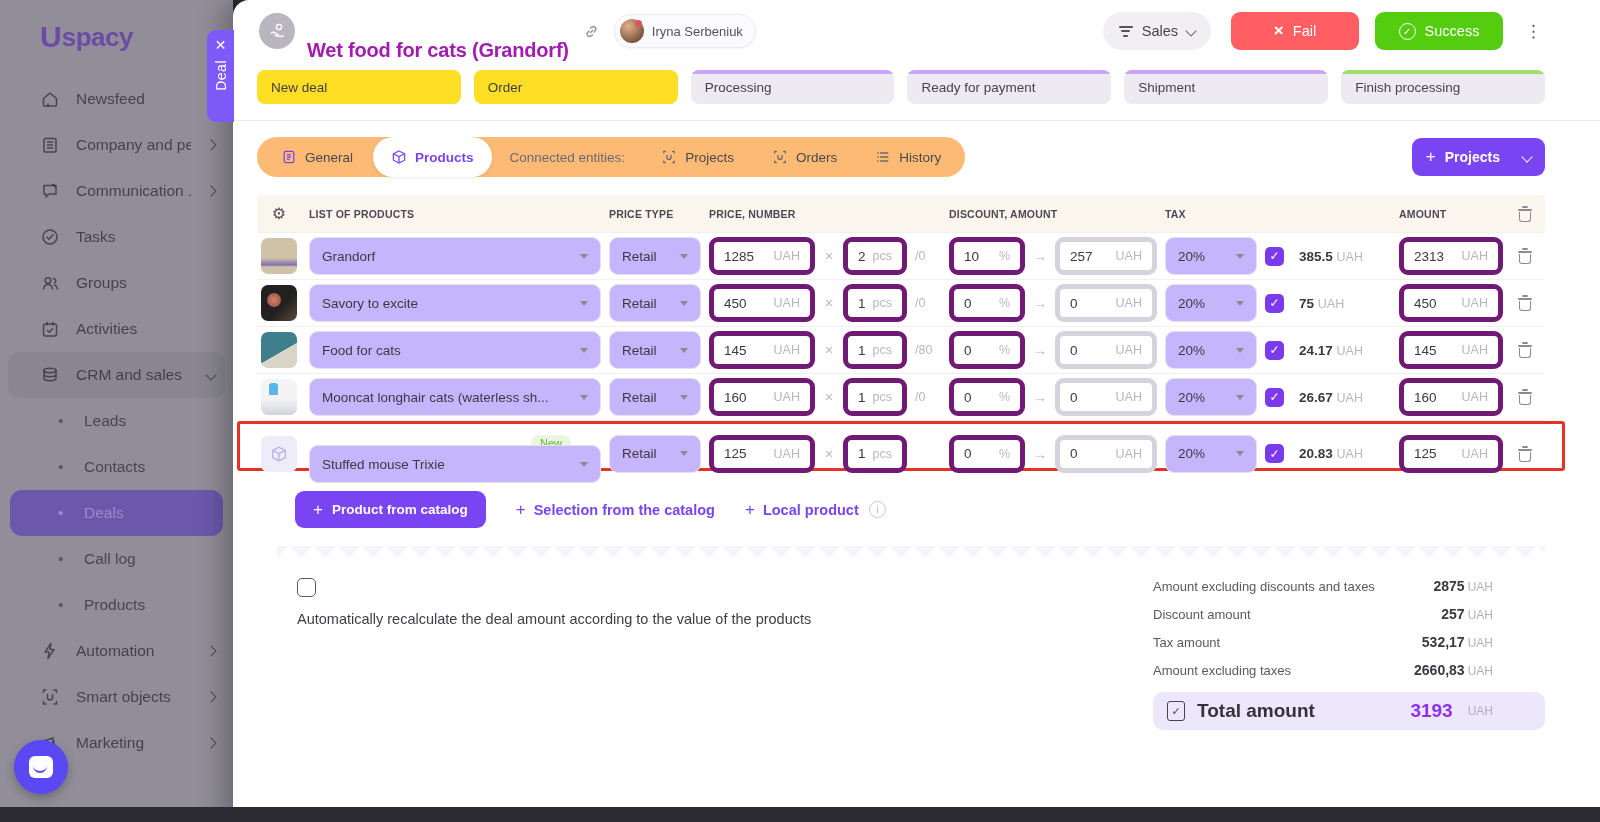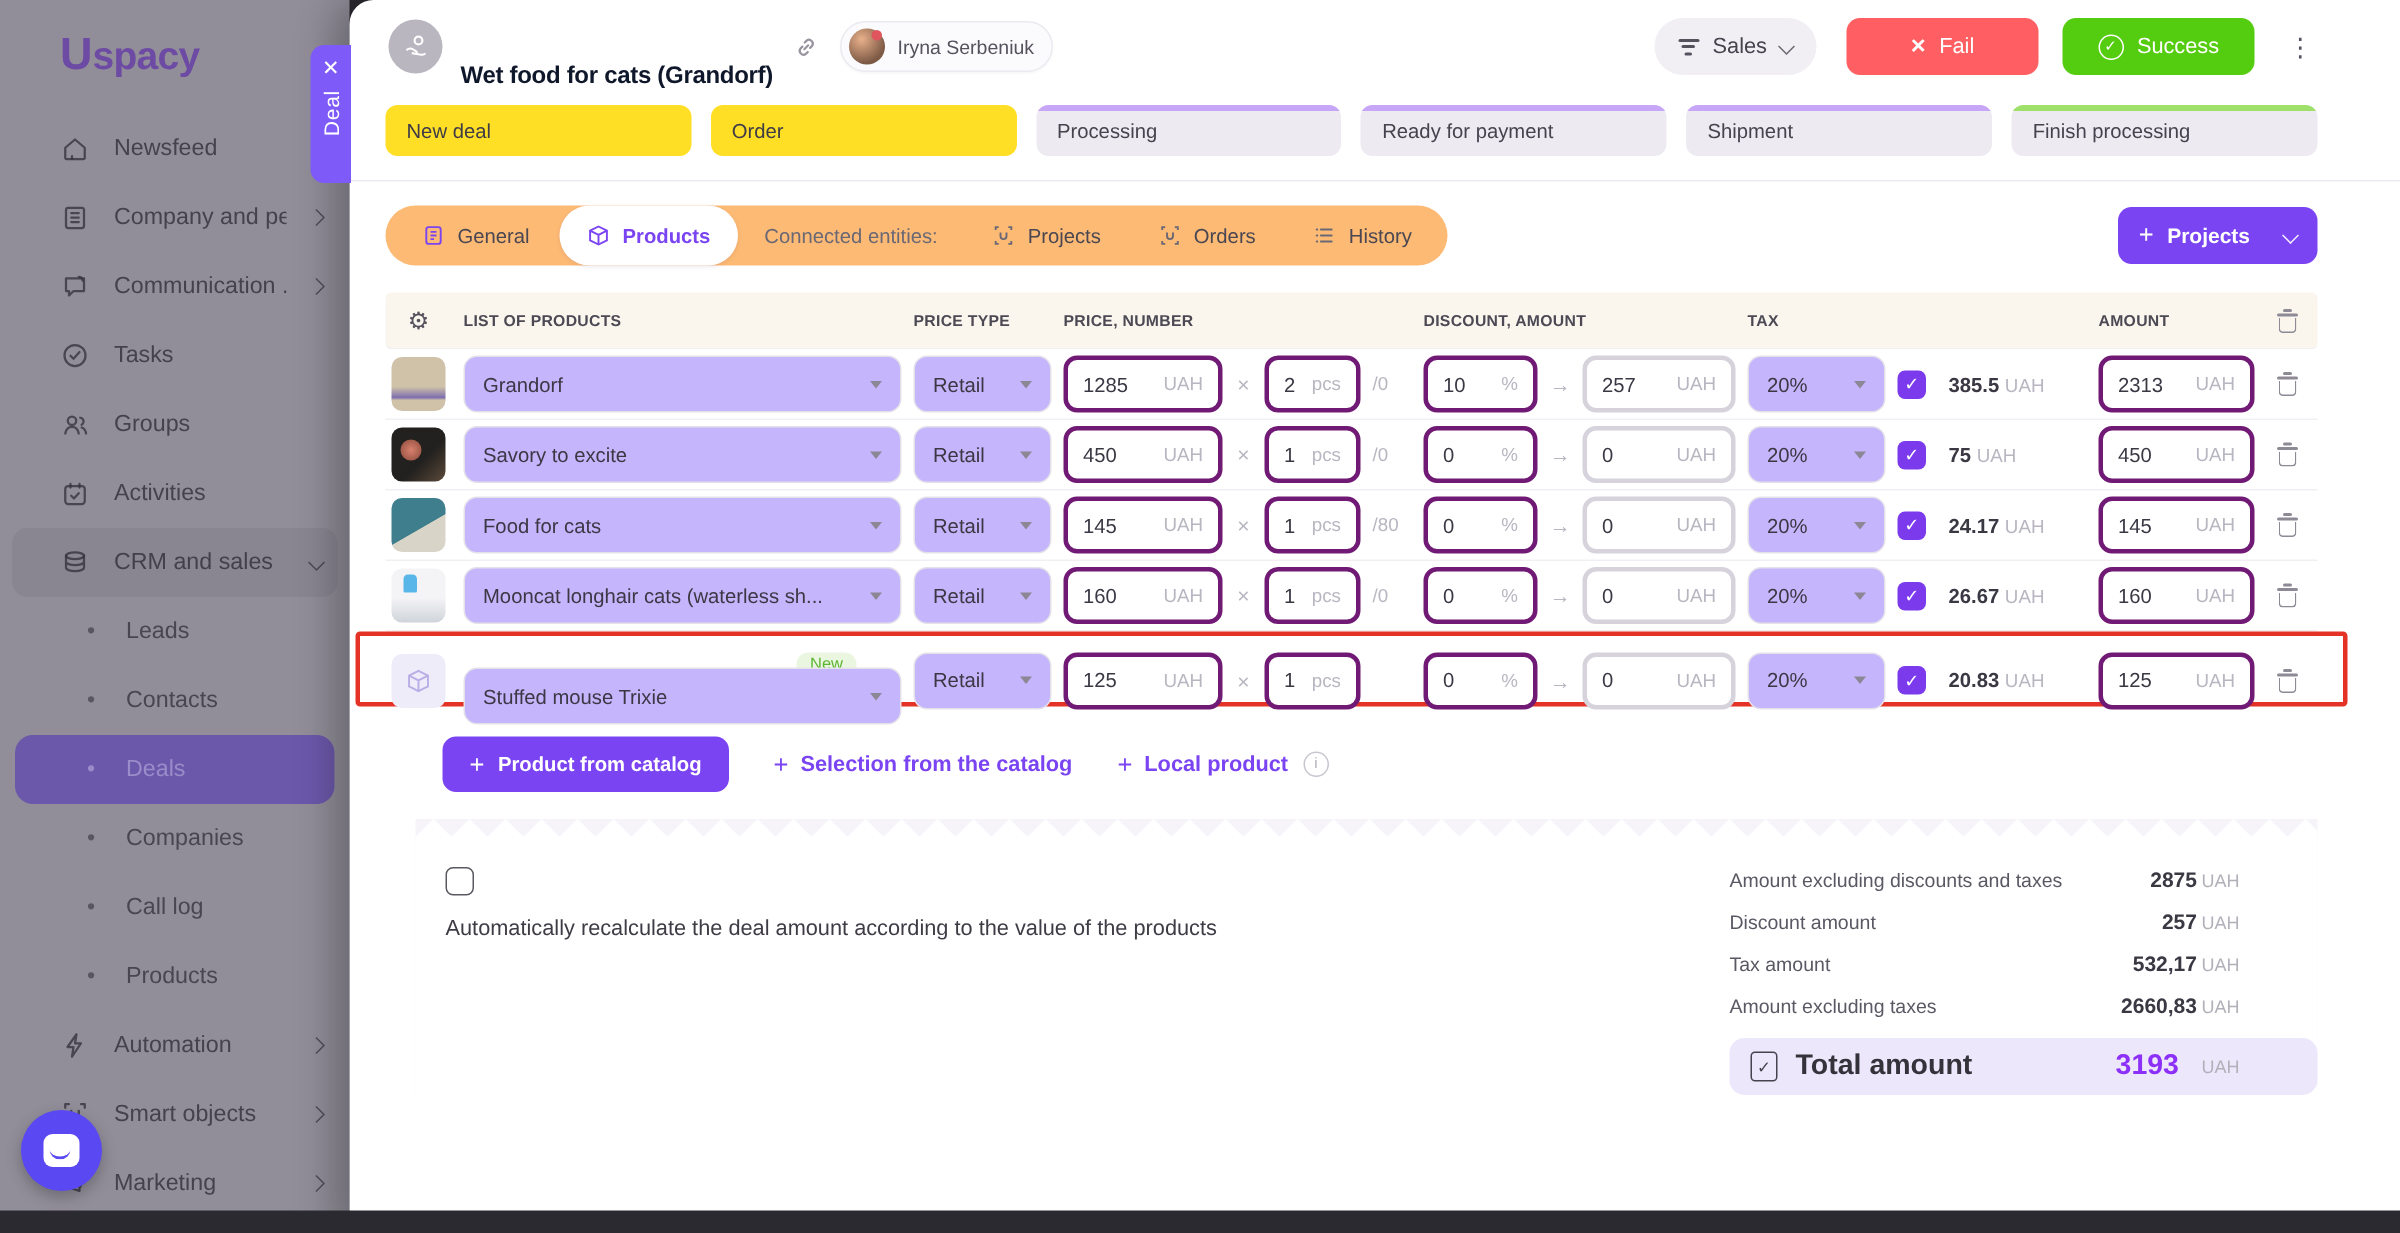--- a/index.html
+++ b/index.html
@@ -30,21 +30,21 @@
   
   .deal-tab { position:absolute; left:207px; top:30px; width:27px; height:92px; background:#7e5bf8; border-radius:9px 0 0 9px; z-index:5; display:flex; flex-direction:column; align-items:center; padding-top:8px; gap:8px; }
   .deal-tab .x { color:#fff; font-size:14px; line-height:1; }
   .deal-tab .vtxt { color:#fff; font-size:14px; writing-mode:vertical-rl; transform:rotate(180deg); letter-spacing:0.5px; }
 
   
   .main { flex:1; background:#fff; border-top-left-radius:16px; position:relative; display:flex; flex-direction:column; box-shadow:-10px 0 26px rgba(0,0,0,0.28); overflow:hidden; }
   .topbar { height:62px; display:flex; align-items:center; padding:0 58px 0 26px; gap:12px; }
   .deal-avatar { width:36px; height:36px; border-radius:50%; background:#b9b6bf; display:flex; align-items:center; justify-content:center; flex:none; }
   .deal-avatar svg { stroke:#fff; fill:none; stroke-width:1.4; }
-  .page-title { font-size:16px; font-weight:700; color:#0f172a; letter-spacing:-0.2px;margin-top:39px; }
+  .page-title { font-size:20px; font-weight:700; color:#a21caf; letter-spacing:-0.2px;margin-top:39px; }
   .link-ic { color:#97939f; margin:0 2px; display:flex; }
   .owner-pill { display:flex; align-items:center; gap:8px; background:#fbfafc; border:1px solid #eceaf0; border-radius:18px; padding:4px 12px 4px 5px; box-shadow:0 1px 2px rgba(0,0,0,0.04); }
   .owner-ava { width:24px; height:24px; border-radius:50%; background:radial-gradient(circle at 35% 30%, #e8b08a, #7d5a46 70%); position:relative; }
   .owner-ava::after{ content:""; position:absolute; right:2px; top:1px; width:7px; height:7px; border-radius:50%; background:#e0545e; }
   .owner-name { font-size:13px; color:#55525e; }
   .topbar .spacer { flex:1; }
   .sales-pill { display:flex; align-items:center; gap:9px; background:#f1eff4; border-radius:19px; height:38px; padding:0 16px; color:#46434e; font-size:14.5px; }
   .funnel { display:flex; flex-direction:column; gap:2.5px; align-items:center; }
   .funnel i { display:block; height:2px; background:#55525e; border-radius:2px; }
   .funnel i:nth-child(1){width:14px}.funnel i:nth-child(2){width:9px}.funnel i:nth-child(3){width:5px}
@@ -90,21 +90,21 @@
   .img-grandorf { background:linear-gradient(180deg,#cfc2a8 55%,#7f6fae 75%,#cfc2a8 80%); }
   .img-savory { background:linear-gradient(135deg,#23211f 60%,#5c4a3a); position:relative; }
   .img-savory::after{ content:""; position:absolute; left:6px; top:8px; width:14px; height:14px; border-radius:50%; background:radial-gradient(circle,#d9806e,#8a4a3a); }
   .img-food { background:linear-gradient(150deg,#3f7e8c 55%,#d9d4c8 56%); }
   .img-mooncat { background:linear-gradient(180deg,#f4f3f6 55%,#cfd4da); position:relative; }
   .img-mooncat::after { content:""; position:absolute; left:8px; top:4px; width:9px; height:12px; background:#58b7e8; border-radius:3px 3px 1px 1px; }
   .img-placeholder { background:#efecfa; display:flex; align-items:center; justify-content:center; }
   .sel { height:38px; border:1px solid #e4e1e9; border-radius:9px; display:flex; align-items:center; padding:0 12px; font-size:13.5px; color:#3b3844; background:#c4b5fd; position:relative; }
   .sel .val { flex:1; white-space:nowrap; overflow:hidden; text-overflow:ellipsis; }
   .sel-chev { width:0; height:0; border-left:4.5px solid transparent; border-right:4.5px solid transparent; border-top:5.5px solid #8b8794; flex:none; margin-left:6px; }
-  .inp { height:38px; border:3px solid #701a75; border-radius:9px; display:flex; align-items:center; padding:0 10px; font-size:13.5px; color:#3b3844; background:#fff; }
+  .inp { height:38px; border:5px solid #701a75; border-radius:9px; display:flex; align-items:center; padding:0 10px; font-size:13.5px; color:#3b3844; background:#fff; }
   .inp.strong { border-color:#d6d3dd; }
   .inp .num { flex:1; }
   .inp .unit { color:#b9b6c1; font-size:12.5px; }
   .sym { color:#b9b6c1; font-size:14px; text-align:center; }
   .stock { color:#b9b6c1; font-size:12.5px; }
   .cbx { width:19px; height:19px; background:#7c3aed; border-radius:5px; color:#fff; font-size:12px; display:flex; align-items:center; justify-content:center; }
   .taxamt { font-size:13.5px; color:#3b3844; font-weight:600; white-space:nowrap; }
   .taxamt .unit { color:#b9b6c1; font-weight:400; font-size:12.5px; }
   .rrow.hl { margin:0 -20px; padding:0 17px; border:3px solid #e53226; border-radius:3px; height:50px; }
   .name-wrap { position:relative;margin-top:21px; }
@@ -200,23 +200,20 @@
         <span class="chevron down"></span>
       </div>
       <div class="sub-item">
           <span class="lbl">Leads</span>
         </div>
       <div class="sub-item">
           <span class="lbl">Contacts</span>
         </div>
       <div class="sub-item selected">
           <span class="lbl">Deals</span>
-        </div>
-      <div class="sub-item">
-          <span class="lbl">Companies</span>
         </div>
       <div class="sub-item">
           <span class="lbl">Call log</span>
         </div>
       <div class="sub-item">
           <span class="lbl">Products</span>
         </div>
       <div class="nav-item">
         <svg width="20" height="20" viewBox="0 0 20 20">
             <path d="M11 2.5 5 11h4l-1 6.5L14 8.5h-4z"></path>

